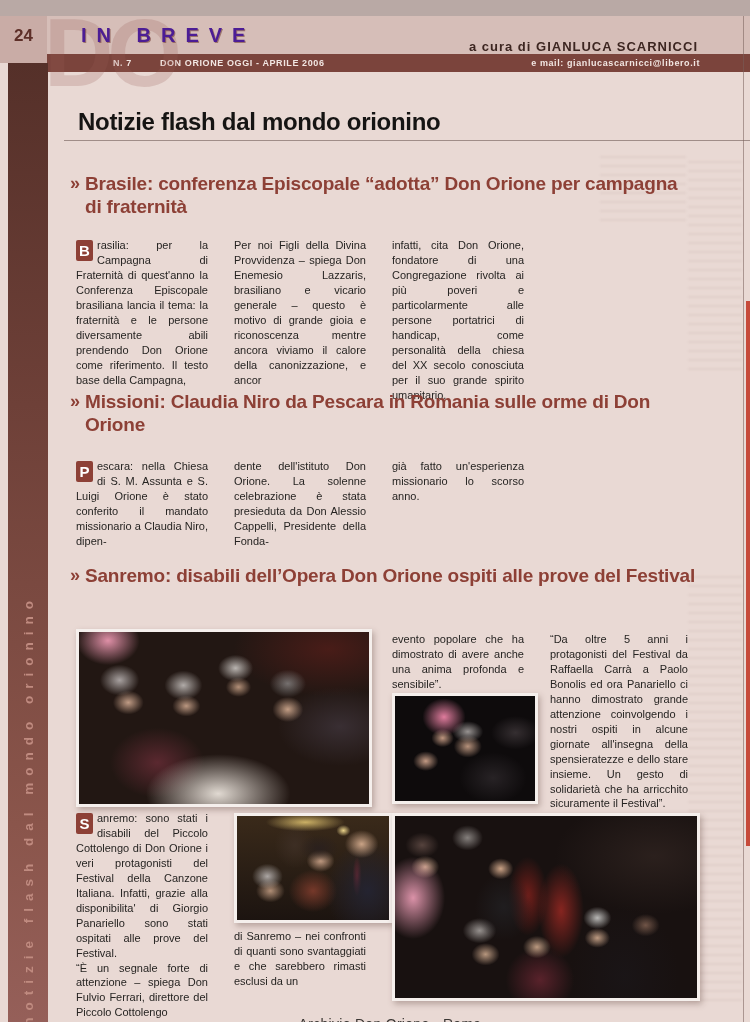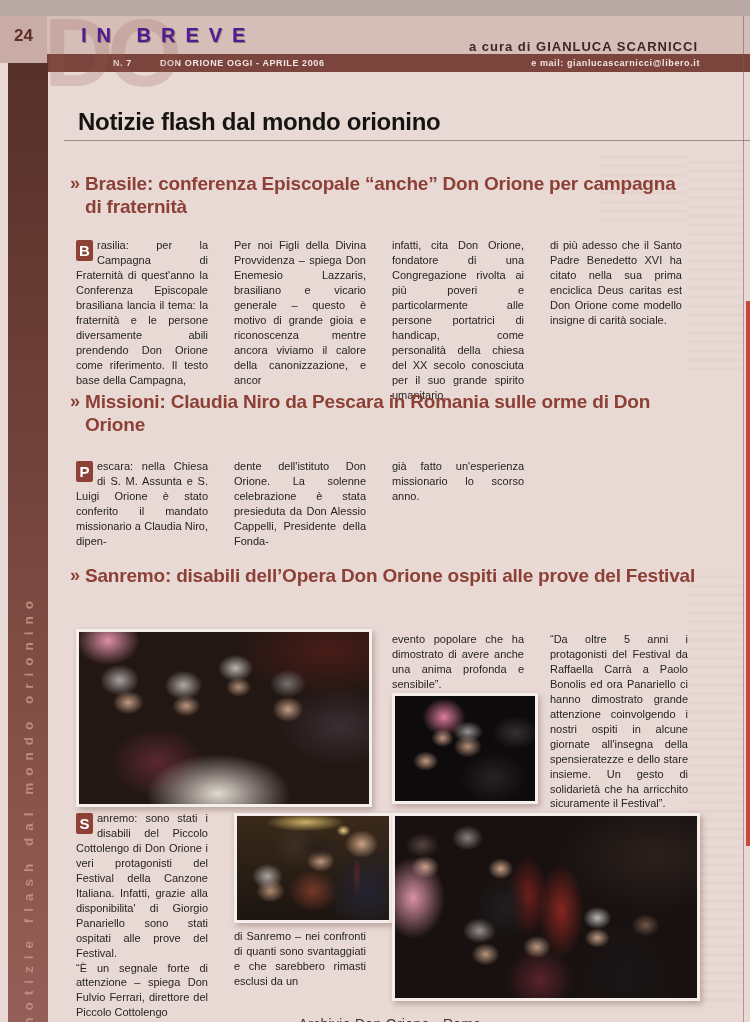--- a/index.html
+++ b/index.html
@@ -175,27 +175,26 @@
   </div>
 
   <div class="edge-line"></div>
   <div class="edge-red"></div>
   <div class="ghost-block" style="left:688px;top:145px;width:54px;height:215px;"></div>
   <div class="ghost-block" style="left:688px;top:560px;width:54px;height:430px;"></div>
   <div class="ghost-block" style="left:600px;top:140px;width:86px;height:70px;"></div>
 
   <div class="sec-title" style="left:70px;top:156px;">
     <span class="chev">»</span>
-    <div class="t">Brasile: conferenza Episcopale “anche” Don Orione per campagna di fraternità</div>
+    <div class="t">Brasile: conferenza Episcopale “adotta” Don Orione per campagna di fraternità</div>
   </div>
   <div class="cols" style="left:76px;top:222px;">
     <div class="col"><span class="dropcap">B</span><span>rasilia: per la Campagna di Fraternità di quest'anno la Conferenza Episcopale brasiliana lancia il tema: la fraternità e le persone diversamente abili prendendo Don Orione come riferimento. Il testo base della Campagna,</span></div>
     <div class="col">Per noi Figli della Divina Provvidenza – spiega Don Enemesio Lazzaris, brasiliano e vicario generale – questo è motivo di grande gioia e riconoscenza mentre ancora viviamo il calore della canonizzazione, e ancor</div>
     <div class="col">infatti, cita Don Orione, fondatore di una Congregazione rivolta ai più poveri e particolarmente alle persone portatrici di handicap, come personalità della chiesa del XX secolo conosciuta per il suo grande spirito umanitario.</div>
-    <div class="col">di più adesso che il Santo Padre Benedetto XVI ha citato nella sua prima enciclica Deus caritas est Don Orione come modello insigne di carità sociale.</div>
   </div>
 
   <div class="sec-title" style="left:70px;top:374px;">
     <span class="chev">»</span>
     <div class="t">Missioni: Claudia Niro da Pescara in Romania sulle orme di Don Orione</div>
   </div>
   <div class="cols" style="left:76px;top:443px;">
     <div class="col"><span class="dropcap">P</span><span>escara: nella Chiesa di S. M. Assunta e S. Luigi Orione è stato conferito il mandato missionario a Claudia Niro, dipen-</span></div>
     <div class="col">dente dell'istituto Don Orione. La solenne celebrazione è stata presieduta da Don Alessio Cappelli, Presidente della Fonda-</div>
     <div class="col">già fatto un'esperienza missionario lo scorso anno.</div>

